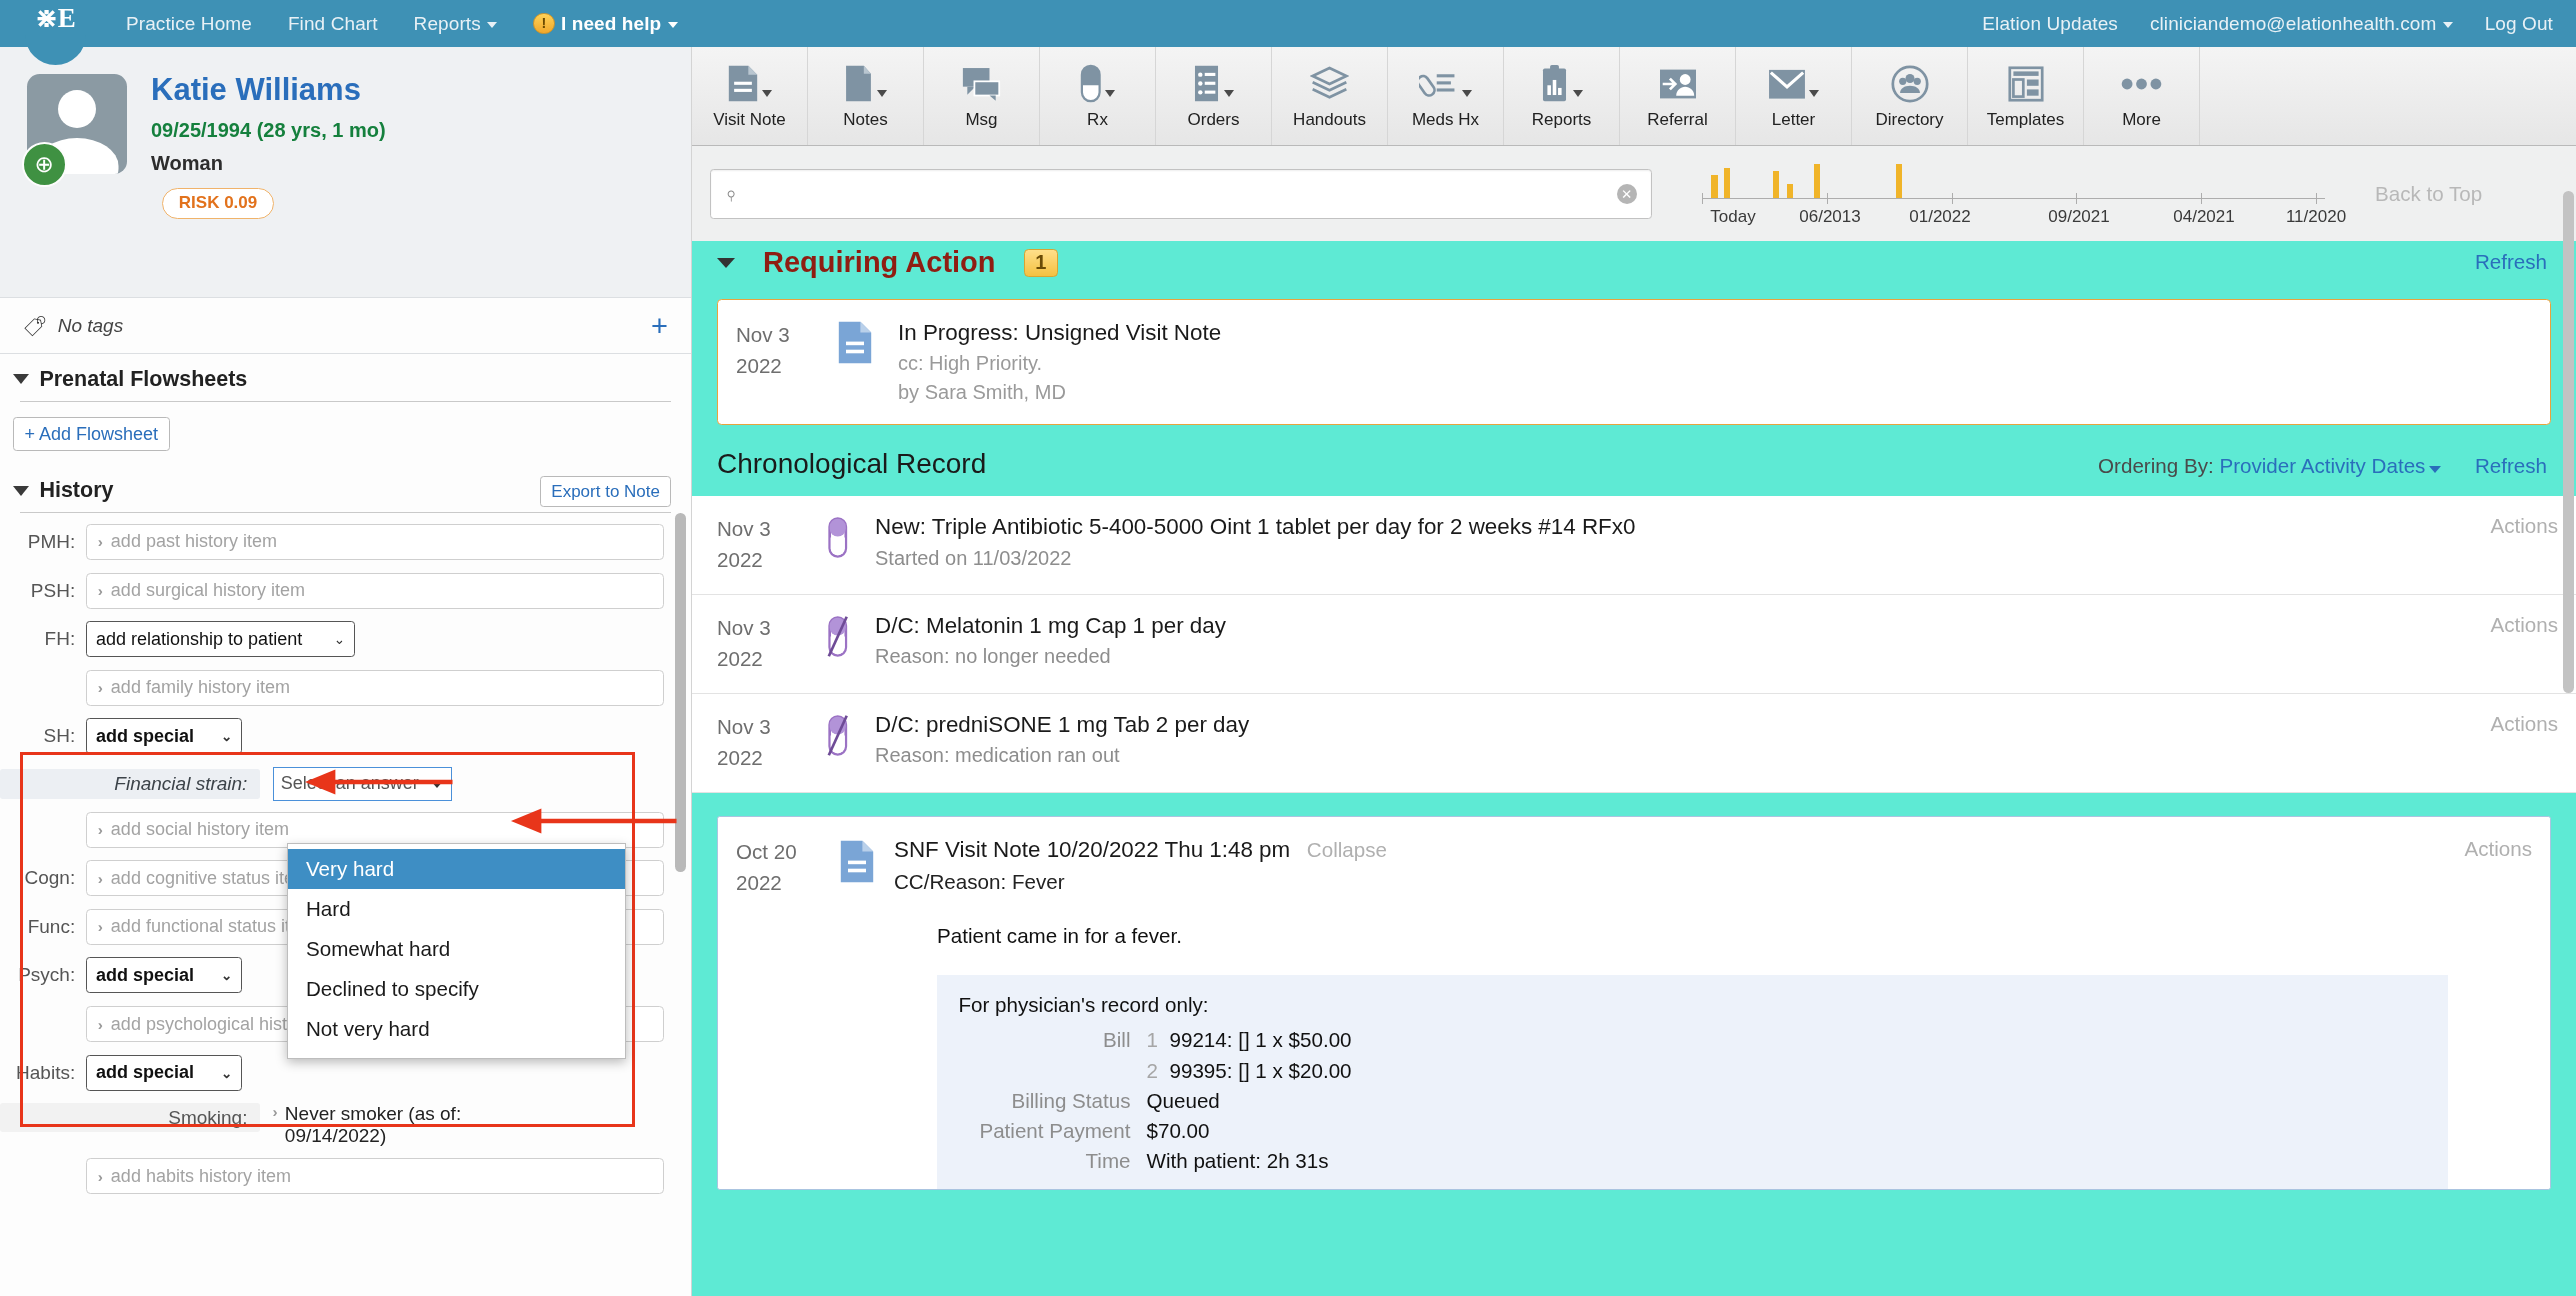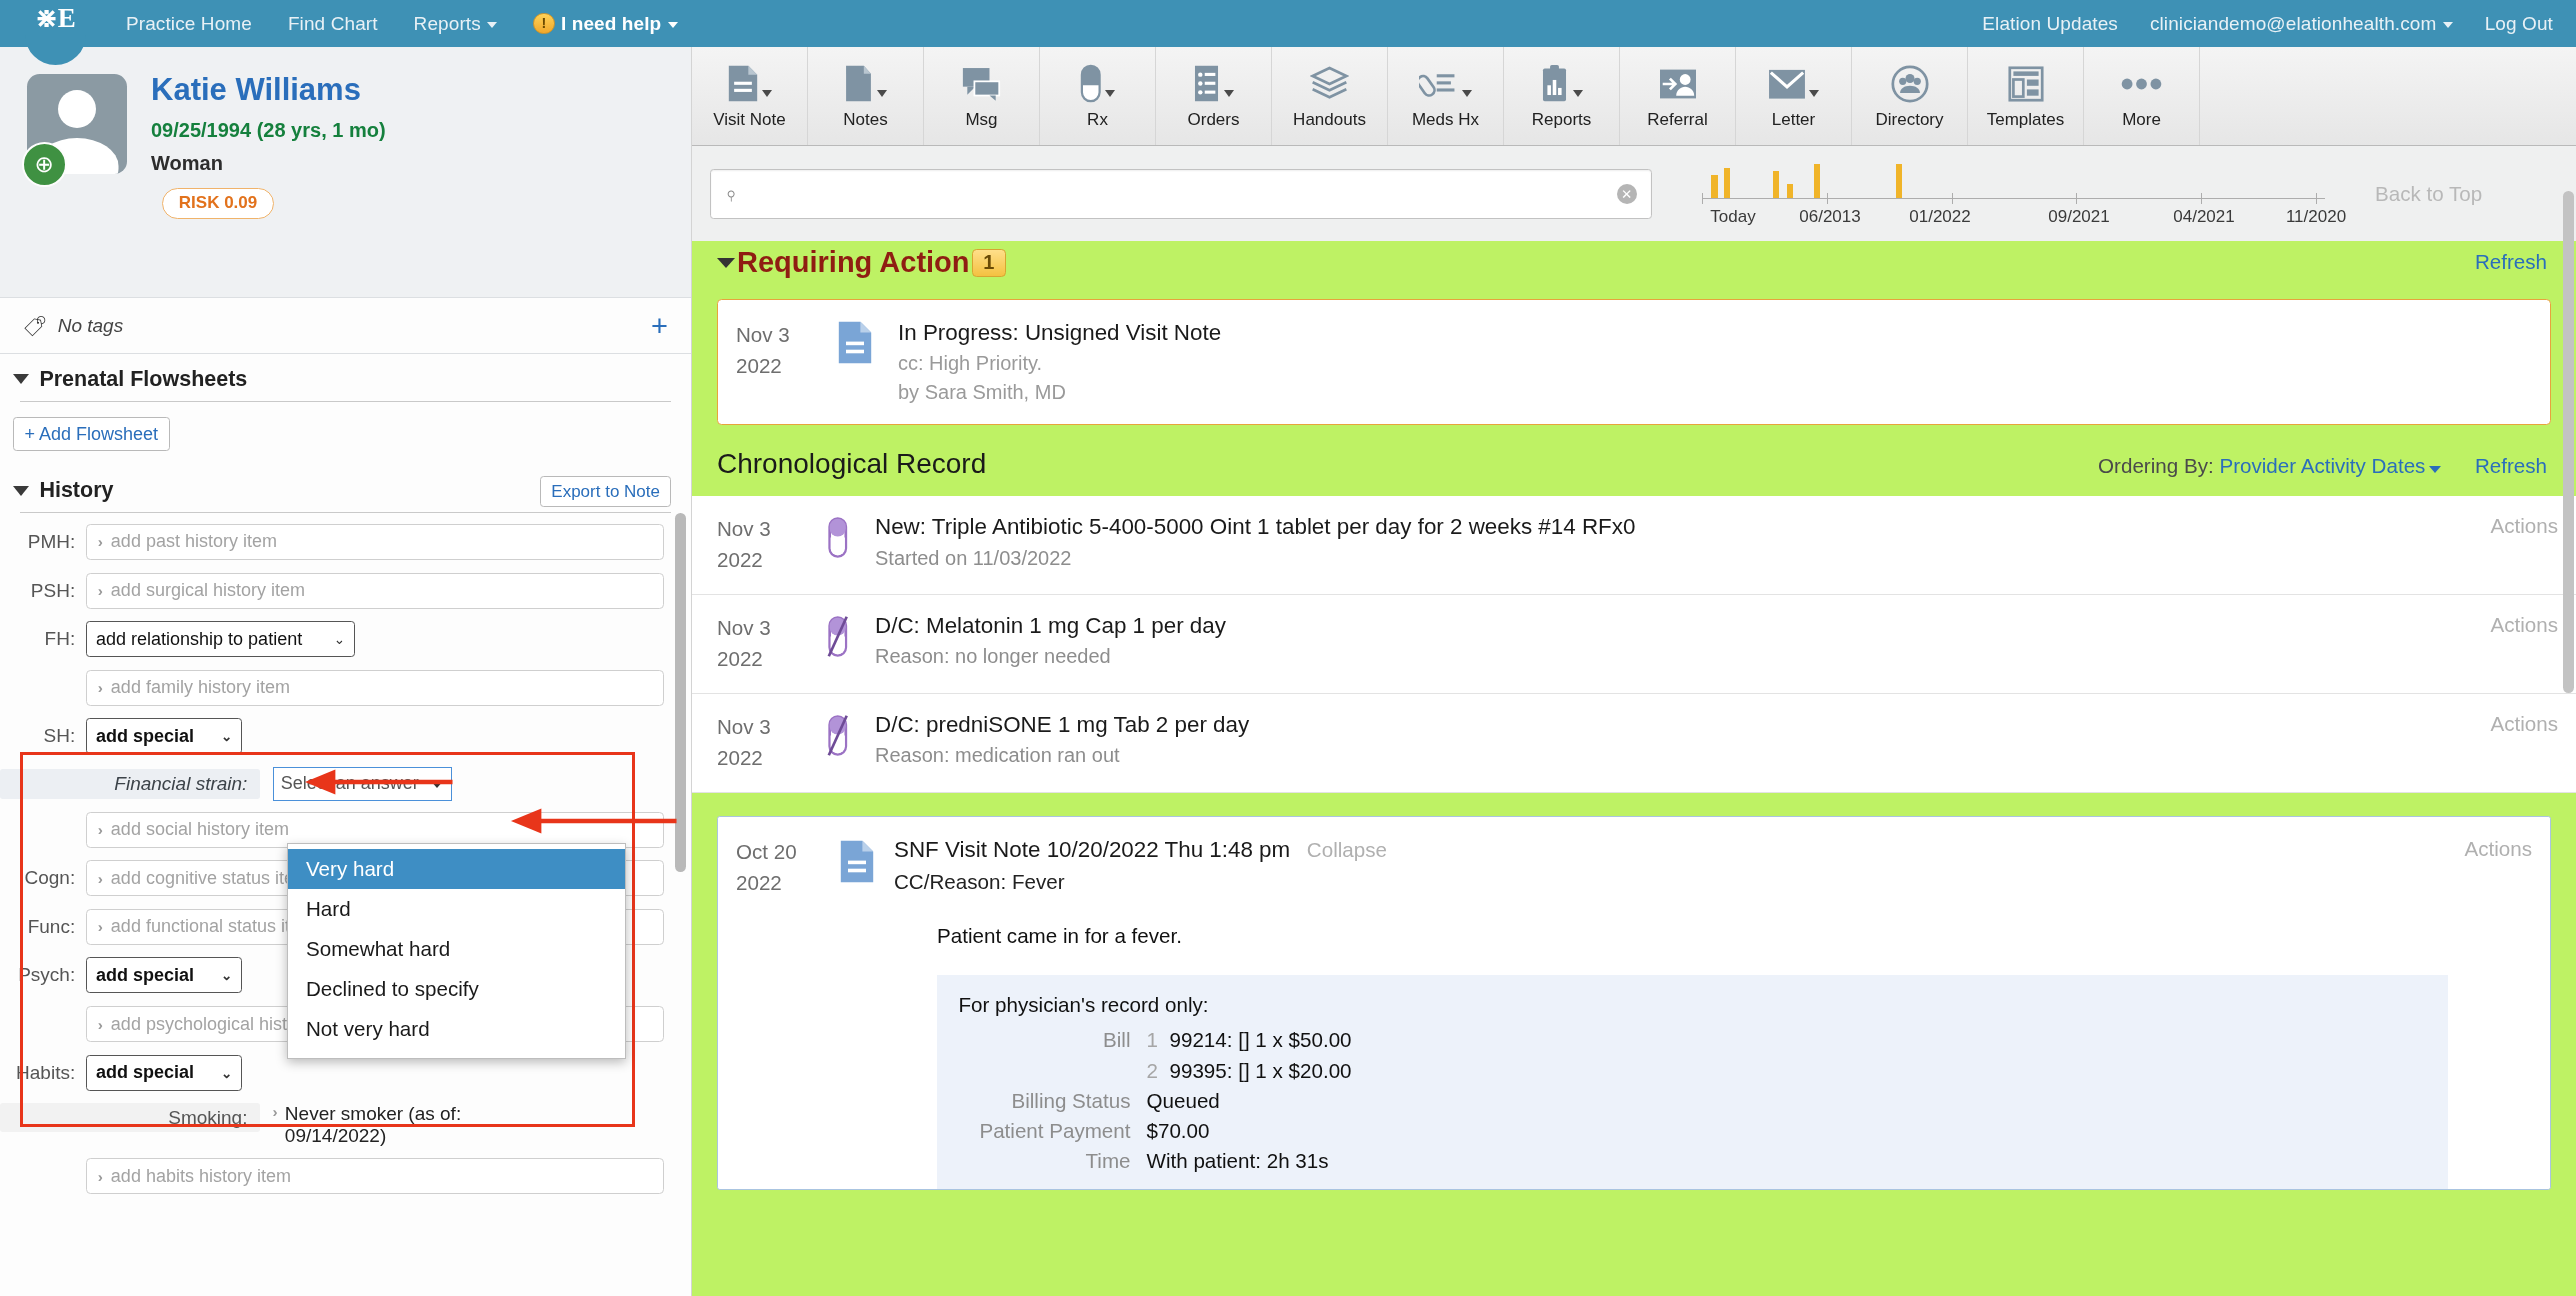--- a/index.html
+++ b/index.html
@@ -178,21 +178,21 @@
 
   
   .lscroll {
     position: absolute; right: 5.4px; top: 466px; width: 10.8px; height: 359px;
     background: #b9b9b9; border-radius: 5.4px;
   }
 
   
   .right-panel {
     position: absolute; top: 47px; left: 692px; width: 1884px; height: 1250px;
-    background: #bef264; overflow: hidden;
+    background: #5eead4; overflow: hidden;
   }
   .toolbar {
     height: 99px; background: linear-gradient(#f4f4f4,#e6e6e6);
     border-bottom: 0.9px solid #b9b9b9; display: flex; align-items: stretch;
   }
   .tb-item {
     width: 116px; display: flex; flex-direction: column;
     align-items: center; justify-content: center; gap: 4.5px;
     border-right: 0.9px solid #d6d6d6; cursor: pointer; position: relative;
   }
@@ -226,21 +226,21 @@
     justify-content: center; cursor: pointer;
   }
   .timeline { position: relative; width: 628px; height: 75px; margin-left: 36px; }
   .tl-axis { position: absolute; left: 5.4px; right: 0; bottom: 32px; height: 0.9px; background: #adadad; }
   .tl-tick { position: absolute; bottom: 27px; width: 0.9px; height: 10.8px; background: #adadad; }
   .tl-bar { position: absolute; bottom: 33px; width: 6.3px; background: #f0b429; }
   .tl-lbl { position: absolute; bottom: 3.6px; font-size: 17px; color: #3a3a3a; transform: translateX(-50%); }
   .back-top { margin-left: 41px; font-size: 20.6px; color: #b8b8b8; cursor: pointer; }
 
   .req-head {
-    display: flex; align-items: center; gap: 2px; padding: 5.4px 20px 0 25px;
+    display: flex; align-items: center; gap: 28px; padding: 5.4px 20px 0 25px;
     position: relative;
   }
   .tri-dark {
     width: 0; height: 0; border-left: 9px solid transparent;
     border-right: 9px solid transparent; border-top: 10.8px solid #333;
   }
   .req-title { color: #8f1d12; font-size: 29px; font-weight: bold; }
   .count-badge {
     background: linear-gradient(#ffdf8a,#f4c141); border: 0.9px solid #d8a431;
     border-radius: 4.5px; color: #6a4b06; font-size: 20px; font-weight: bold;

